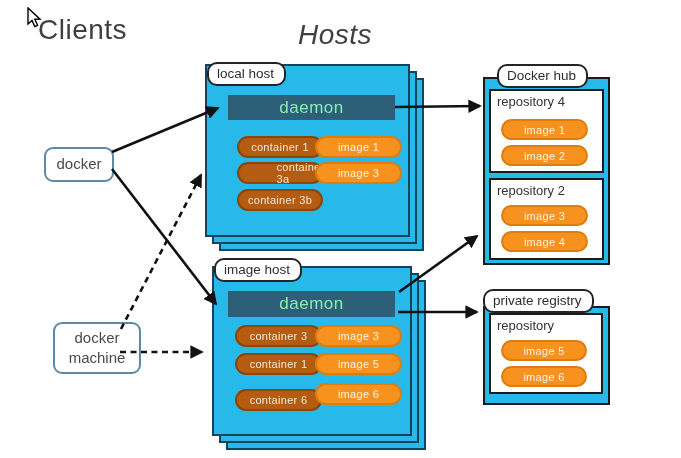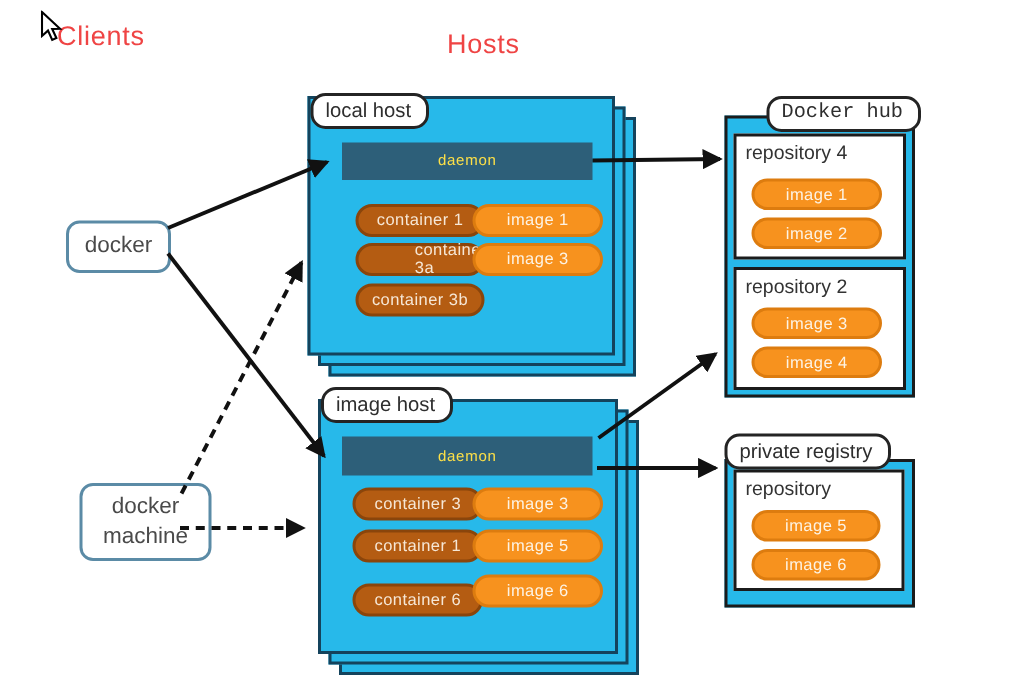--- a/index.html
+++ b/index.html
@@ -1,29 +1,29 @@
 <!DOCTYPE html>
 <html><head>
 <meta charset="utf-8">
 <style>
   html,body{margin:0;padding:0;}
   body{width:681px;height:458px;background:#fff;position:relative;overflow:hidden;
        font-family:"Liberation Sans", sans-serif;}
   .stage{position:absolute;inset:0;}
-  .title{position:absolute;font-size:18px;color:#ef4444;letter-spacing:.5px;}
+  .title{position:absolute;font-size:28px;color:#404040;letter-spacing:.5px;}
   
   .client-box{position:absolute;background:#fff;border:2px solid #5b8ba6;border-radius:9px;
       color:#4a4a4a;font-size:15px;display:flex;align-items:center;justify-content:center;
       text-align:center;line-height:1.35;}
   
   .sheet{position:absolute;background:#27b9ea;border:2px solid #14435c;box-sizing:border-box;}
   .hostbox{position:absolute;background:#27b9ea;border:2px solid #14435c;box-sizing:border-box;z-index:3;}
   .tab{position:absolute;background:#fff;border:2px solid #242424;border-radius:10px;
       font-size:13.5px;color:#2e2e2e;padding:2px 10px 3px 8px;z-index:6;white-space:nowrap;}
-  .daemon{position:absolute;background:#2d5f79;color:#fde047;font-size:10px;text-align:center;
+  .daemon{position:absolute;background:#2d5f79;color:#86efac;font-size:17px;text-align:center;
       z-index:4;display:flex;align-items:center;justify-content:center;letter-spacing:.5px;}
   .cpill,.ipill{position:absolute;border-radius:11px;font-size:11px;color:#fff;z-index:4;
       display:flex;align-items:center;justify-content:center;box-sizing:border-box;letter-spacing:.3px;}
   .cpill{background:#b45c12;border:2px solid #8a450b;color:#f6e7d6;margin-left:15px;}
   .ipill{background:#f7921e;border:2px solid #dd7c0f;color:#fdf3e4;}
   
   .regbox{position:absolute;background:#27b9ea;border:2px solid #1b1b1b;box-sizing:border-box;z-index:3;}
   .repo{position:absolute;background:#fff;border:2px solid #1b1b1b;box-sizing:border-box;z-index:4;}
   .repo-name{position:absolute;top:3px;left:6px;font-size:13px;color:#333;}
   .arrows{position:absolute;left:0;top:0;z-index:8;pointer-events:none;}
@@ -32,21 +32,21 @@
 </head>
 <body>
 
 <div class="stage">
 
   <svg class="cursor" width="16" height="22" viewBox="0 0 16 22">
     <path d="M1,1 L1,17 L5,13.4 L7.8,19.6 L10.6,18.3 L7.8,12.3 L13,12.2 Z" fill="#fff" stroke="#000" stroke-width="1.4"></path>
   </svg>
 
   <div class="title" style="left:38px;top:14px;">Clients</div>
-  <div class="title" style="left:298px;top:19px;">Hosts</div>
+  <div class="title" style="left:298px;top:19px;font-style:italic;">Hosts</div>
 
   <div class="client-box" style="left:44px;top:147px;width:66px;height:31px;">docker</div>
   <div class="client-box" style="left:40px;top:322px;width:76px;height:48px;padding:0 4px;margin-left:13px;">docker machine</div>
 
   <div class="sheet" style="left:219px;top:78px;width:205px;height:173px;z-index:1;"></div>
   <div class="sheet" style="left:212px;top:71px;width:205px;height:173px;z-index:2;"></div>
   <div class="hostbox" style="left:205px;top:64px;width:205px;height:173px;"></div>
   <div class="tab" style="left:207px;top:62px;">local host</div>
   <div class="daemon" style="left:228px;top:95px;width:167px;height:25px;">daemon</div>
   <div class="cpill" style="left:222px;top:136px;width:86px;height:22px;">container 1</div>
@@ -61,21 +61,21 @@
   <div class="tab" style="left:214px;top:258px;">image host</div>
   <div class="daemon" style="left:228px;top:291px;width:167px;height:26px;">daemon</div>
   <div class="cpill" style="left:220px;top:325px;width:87px;height:22px;">container 3</div>
   <div class="cpill" style="left:220px;top:353px;width:87px;height:22px;">container 1</div>
   <div class="cpill" style="left:220px;top:389px;width:87px;height:22px;">container 6</div>
   <div class="ipill" style="left:315px;top:325px;width:87px;height:22px;">image 3</div>
   <div class="ipill" style="left:315px;top:353px;width:87px;height:22px;">image 5</div>
   <div class="ipill" style="left:315px;top:383px;width:87px;height:22px;">image 6</div>
 
   <div class="regbox" style="left:483px;top:77px;width:127px;height:188px;"></div>
-  <div class="tab" style="left:511px;top:64px;font-family:Liberation Mono, monospace;">Docker hub</div>
+  <div class="tab" style="left:497px;top:64px;">Docker hub</div>
   <div class="repo" style="left:489px;top:89px;width:115px;height:84px;">
     <div class="repo-name">repository 4</div>
   </div>
   <div class="ipill" style="left:501px;top:119px;width:87px;height:21px;">image 1</div>
   <div class="ipill" style="left:501px;top:145px;width:87px;height:21px;">image 2</div>
   <div class="repo" style="left:489px;top:178px;width:115px;height:82px;">
     <div class="repo-name">repository 2</div>
   </div>
   <div class="ipill" style="left:501px;top:205px;width:87px;height:21px;">image 3</div>
   <div class="ipill" style="left:501px;top:231px;width:87px;height:21px;">image 4</div>

